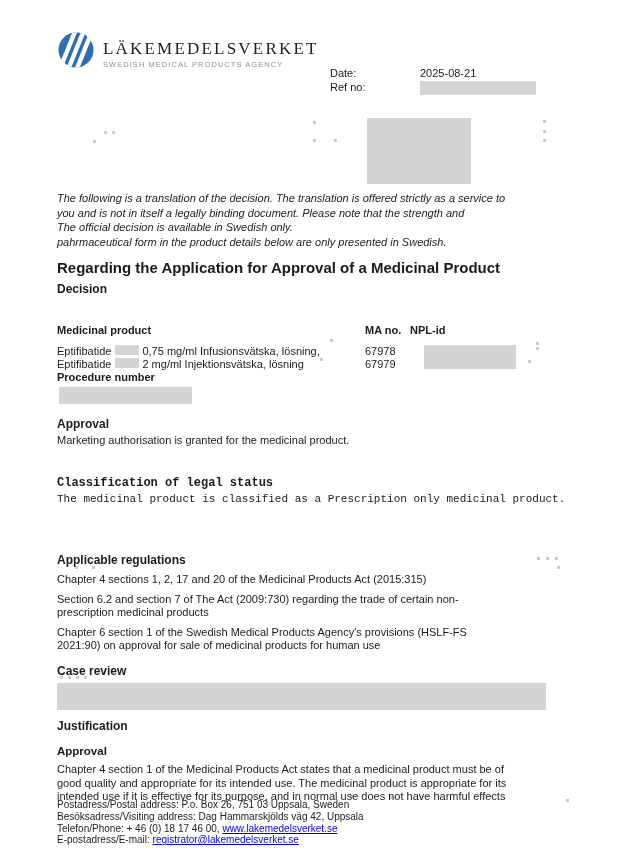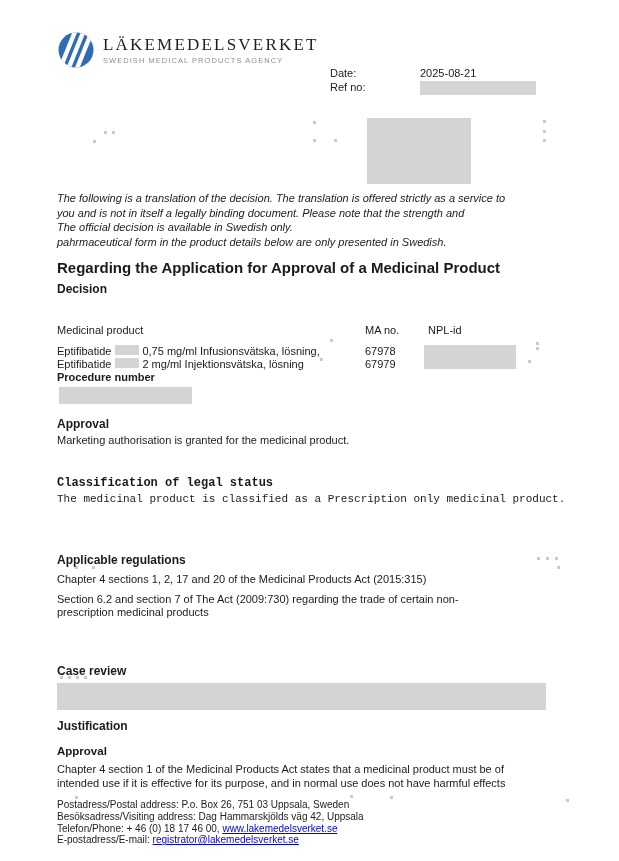--- a/index.html
+++ b/index.html
@@ -5,21 +5,21 @@
   * { margin:0; padding:0; box-sizing:border-box; }
   html,body { background:#e8e8e8; }
   .page {
     position:relative; width:619px; height:861px; margin:0 auto;
     background:#ffffff; overflow:hidden;
     font-family:"Liberation Sans", sans-serif; color:#1b1b1b;
   }
   .abs { position:absolute; }
 
   
-  .logo-wrap { left:57px; top:31px; display:flex; align-items:center; gap:8px; }
+  .logo-wrap { left:57px; top:31px; display:flex; align-items:flex-end; gap:8px; }
   .logo-text-title {
     font-family:"Liberation Serif", serif; font-size:17px; letter-spacing:2.2px;
     color:#1f1f1f; line-height:18px;
   }
   .logo-text-sub {
     font-size:7.5px; letter-spacing:1.05px; color:#8e8e8e; margin-top:2px;
   }
 
   
   .meta { left:330px; top:66px; font-size:11px; line-height:14px; }
@@ -34,24 +34,24 @@
 
   
   .intro { left:57px; top:191px; width:515px; font-style:italic; font-size:11px; line-height:14.6px; }
 
   .doc-title { left:57px; top:259px; width:520px; font-size:15px; font-weight:bold; line-height:18px; }
   .h2 { font-size:12px; font-weight:bold; }
   .decision-h { left:57px; top:282px; }
 
   
   .table { left:57px; top:324px; width:515px; font-size:11px; line-height:13px; position:absolute; }
-  .t-head { display:flex; font-weight:normal; margin-bottom:8px; }
+  .t-head { display:flex; font-weight:bold; margin-bottom:8px; }
   .t-row { display:flex; }
   .col-product { width:308px; }
-  .col-ma { width:63px; }
+  .col-ma { width:45px; }
   .col-npl { flex:1; }
   .inline-redaction { width:24px; height:10px; background:#d4d4d4; display:inline-block; margin:0 3px 0 4px; }
   .npl-box { left:367px; top:21px; width:92px; height:24px; background:#d4d4d4; position:absolute; }
   .procedure-label { font-weight:bold; margin-top:0px; }
   .procedure-box { width:133px; height:17px; background:#d4d4d4; margin-top:3px; margin-left:2px; display:block; }
 
   .section { left:57px; width:515px; position:absolute; }
   .section .h2 { margin-bottom:3px; }
   .body-text { font-size:11px; line-height:13.5px; }
   .sec-approval { top:417px; }
@@ -178,32 +178,37 @@
 
   <div class="section sec-applicable">
     <div class="h2">Applicable regulations</div>
     <div class="body-text para">
       <div>Chapter 4 sections 1, 2, 17 and 20 of the Medicinal Products Act (2015:315)</div>
     </div>
     <div class="body-text para">
       <div>Section 6.2 and section 7 of The Act (2009:730) regarding the trade of certain non-</div>
       <div>prescription medicinal products</div>
     </div>
+    <div class="body-text para">
+      <div>Chapter 6 section 1 of the Swedish Medical Products Agency's provisions (HSLF-FS</div>
+      <div>2021:90) on approval for sale of medicinal products for human use</div>
+    </div>
   </div>
 
   <div class="section sec-case">
     <div class="h2">Case review</div>
     <div class="case-box"></div>
   </div>
 
   <div class="section sec-just">
     <div class="h2">Justification</div>
     <div class="h3">Approval</div>
     <div class="body-text">
       <div>Chapter 4 section 1 of the Medicinal Products Act states that a medicinal product must be of</div>
+      <div>good quality and appropriate for its intended use. The medicinal product is appropriate for its</div>
       <div>intended use if it is effective for its purpose, and in normal use does not have harmful effects</div>
     </div>
   </div>
 
   <div class="abs footer">
     <div>Postadress/Postal address: P.o. Box 26, 751 03 Uppsala, Sweden</div>
     <div>Besöksadress/Visiting address: Dag Hammarskjölds väg 42, Uppsala</div>
     <div><span>Telefon/Phone: + 46 (0) 18 17 46 00, </span><a href="#">www.lakemedelsverket.se</a></div>
     <div><span>E-postadress/E-mail: </span><a href="#">registrator@lakemedelsverket.se</a></div>
   </div>

